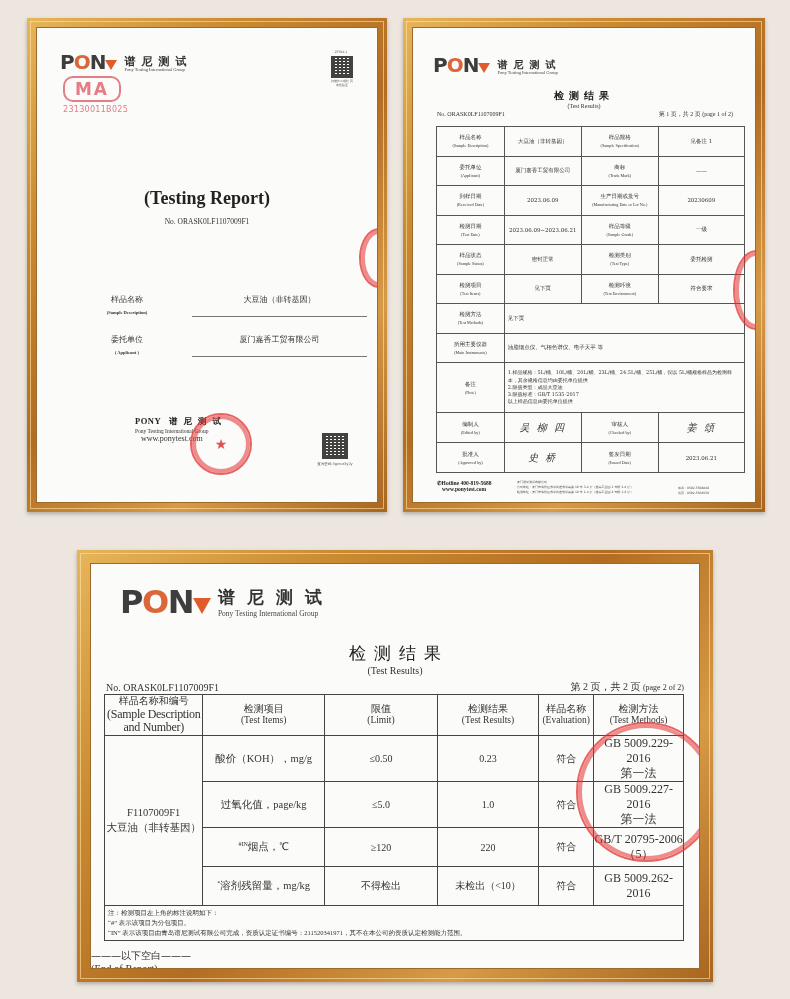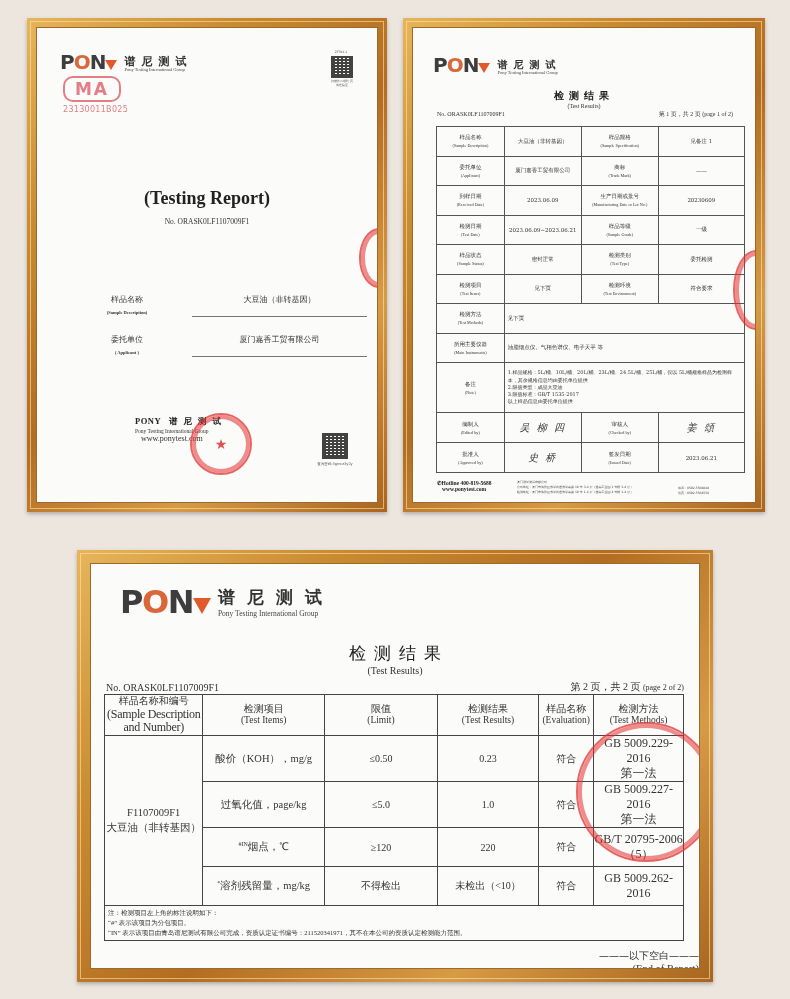--- a/index.html
+++ b/index.html
@@ -124,21 +124,21 @@
   table.t3 th { height: 40px; font-size: 10px; line-height: 1.25; }
   table.t3 th .en { font-size: 9.5px; display: block; }
   table.t3 th.c1 .en { font-size: 12px; letter-spacing: -0.3px; line-height: 1.15; }
   table.t3 td { height: 39px; }
   table.t3 tr.r td { border-top: 1px dashed #555; }
   table.t3 tr.r1 td { border-top: 1px solid #444; }
   table.t3 td.item { font-size: 10.5px; }
   table.t3 td.item sup { font-size: 6px; }
   table.t3 td.method { font-size: 12px; line-height: 1.25; }
   table.t3 tr.notes td { text-align: left; font-size: 6.5px; line-height: 1.55; padding: 2px 3px; height: 30px; border-top: 1px dashed #555; }
-  .d3-end { position: absolute; left: 0; right: 0; top: 385px; text-align: right; font-family: "Liberation Serif", serif; font-size: 10.5px; color: #333; line-height: 1.3; }
+  .d3-end { position: absolute; left: 0; right: 0; top: 385px; text-align: left; font-family: "Liberation Serif", serif; font-size: 10.5px; color: #333; line-height: 1.3; }
   .d3-end .cn { font-family: "DejaVu Sans", sans-serif; font-size: 10px; }
   #seal3 { left: 485px; top: 158px; width: 140px; height: 140px; border-width: 2px; }
 </style>
 </head>
 <body>
 
 <div class="frame" id="f1">
   <div class="paper">
     <div class="logo">
       <span class="pony"><span>P</span><span class="o">O</span><span>N</span></span>

